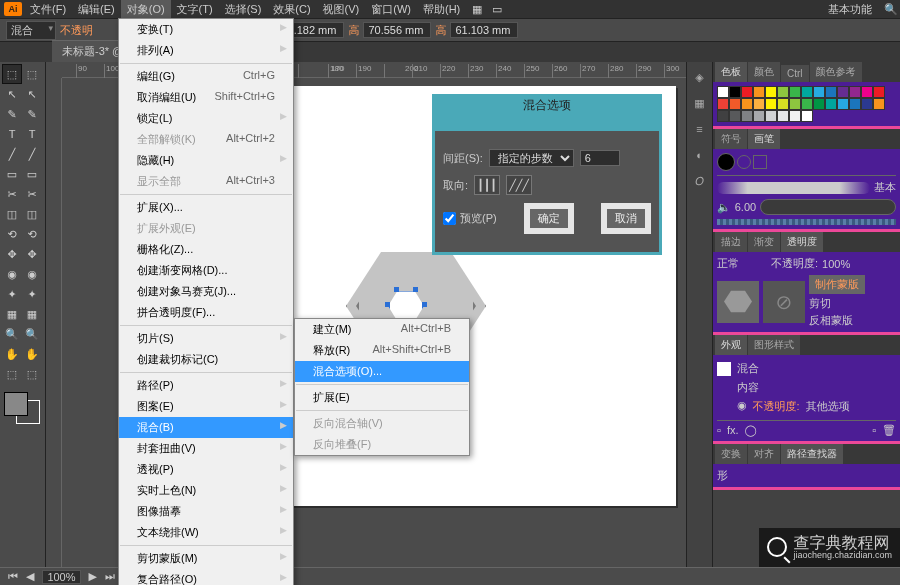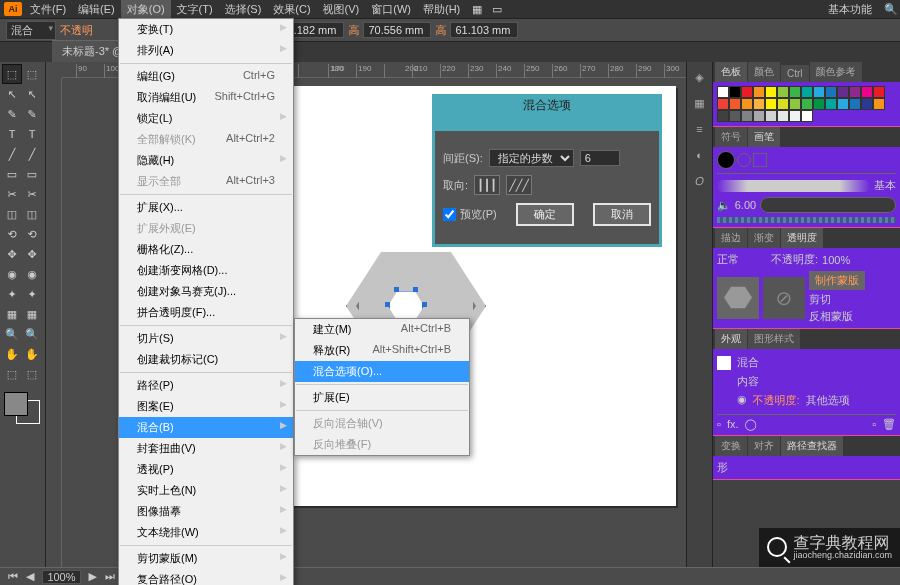--- a/index.html
+++ b/index.html
@@ -31,40 +31,40 @@
 .ruler-h .tick{position:absolute;top:2px;font-size:8px;color:#aaa;border-left:1px solid #777;padding-left:1px;height:14px}
 .ruler-v{width:16px;position:absolute;left:0;top:16px;bottom:0;background:#4b4b4b;border-right:1px solid #666}
 .artboard{position:absolute;left:90px;top:24px;width:540px;height:420px;background:#fff;box-shadow:2px 2px 0 rgba(0,0,0,.4)}
 .hexagon-outer{position:absolute;width:140px;height:120px}
 .hex{clip-path:polygon(25% 5%,75% 5%,100% 50%,75% 95%,25% 95%,0 50%)}
 .status{height:18px;background:#4b4b4b;border-top:1px solid #666;display:flex;align-items:center;padding:0 8px;gap:8px}
 .status .zoom{background:#2d2d2d;border:1px solid #555;padding:0 4px}
 .panelcol{width:188px;background:#424242;border-left:1px solid #222;display:flex;flex-direction:column}
 .pdock{width:26px;background:#424242;border-left:1px solid #222;display:flex;flex-direction:column;align-items:center;gap:4px;padding-top:4px}
 .pdock .di{width:22px;height:22px;display:flex;align-items:center;justify-content:center;color:#aaa}
-.panel{border-bottom:1px solid #ec4899}
+.panel{border-bottom:3px solid #ec4899}
 .panel .tabs{height:20px;background:#383838;display:flex;align-items:flex-end;gap:1px;padding-left:2px}
 .panel .tabs .t{padding:3px 6px;background:#4b4b4b;font-size:10px;color:#aaa;cursor:pointer}
 .panel .tabs .t.a{background:#525252;color:#ddd}
-.panel .body{padding:4px;background:#6d28d9}
+.panel .body{padding:4px;background:#4c1d95}
 .swatches{display:flex;flex-wrap:wrap;gap:0}
 .swatches .sw{width:12px;height:12px;border:1px solid #333}
 .menu{position:absolute;background:#f0f0f0;border:1px solid #888;box-shadow:2px 2px 6px rgba(0,0,0,.4);min-width:170px}
 .menu .row{padding:3px 26px 3px 18px;color:#000;font-size:11px;position:relative;cursor:default}
 .menu .row.hl{background:#3399ff;color:#fff}
 .menu .row.dis{color:#999}
 .menu .row .sc{position:absolute;right:18px;color:#666}
 .menu .row .arr{position:absolute;right:6px;font-size:9px}
 .menu .sep{height:1px;background:#ccc;margin:2px 1px}
 .dialog{position:absolute;background:#4aa9b8;padding:3px}
 .dialog .inner{background:#535353;padding:10px 8px 10px 8px;position:relative}
 .dialog .title{position:absolute;top:-18px;left:0;right:0;text-align:center;background:#4aa9b8;color:#222;padding:3px;font-size:12px}
 .dialog .drow{display:flex;align-items:center;gap:6px;margin:8px 0}
 .dialog select,.dialog input{background:#2d2d2d;border:1px solid #666;color:#ddd;padding:1px 4px;font-size:11px}
-.dialog .btn{background:#666;border:2px solid #e5e5e5;padding:2px 16px;color:#eee;cursor:pointer}
+.dialog .btn{background:#666;border:6px solid #e5e5e5;padding:2px 8px;color:#eee;cursor:pointer}
 .watermark{position:absolute;right:0;bottom:18px;background:rgba(0,0,0,.6);padding:6px 8px;display:flex;align-items:center;gap:6px;color:#fff;font-size:15px}
 .watermark .mag{width:20px;height:20px;border:2px solid #fff;border-radius:50%;position:relative}
 .watermark .mag::after{content:"";position:absolute;right:-6px;bottom:-6px;width:8px;height:2px;background:#fff;transform:rotate(45deg)}
 </style>
 </head>
 <body>
 
 <div class="menubar">
   <div class="logo">Ai</div>
   <div id="menuitems" style="display:flex">

